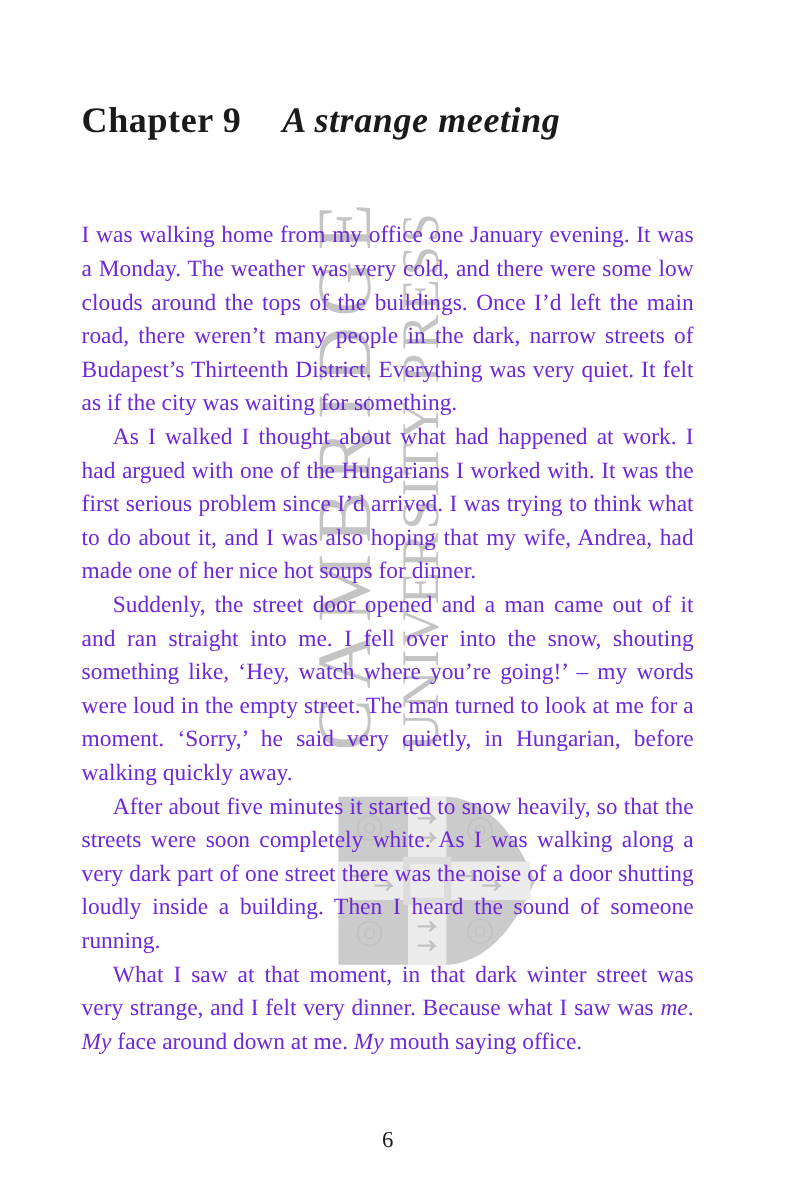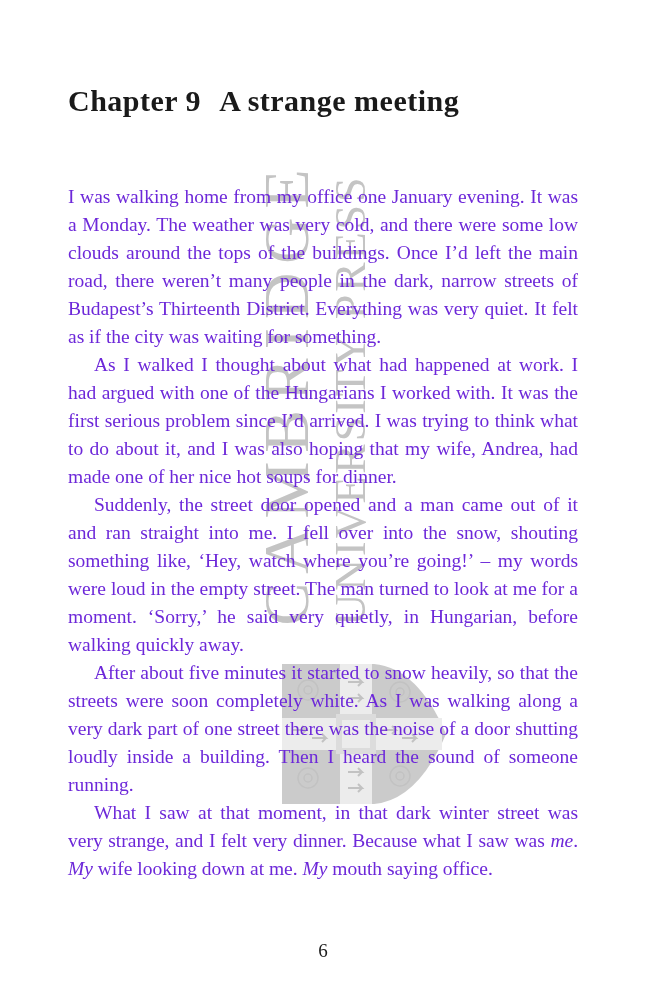--- a/index.html
+++ b/index.html
@@ -60,21 +60,22 @@
     position: absolute;
     left: 68px;
     top: 64px;
     font-size: 30px;
     letter-spacing: 0.5px;
     white-space: nowrap;
     color: #1a1a1a;
   }
   .chapter-heading .chapter-label { font-style: normal; }
   .chapter-heading .chapter-title {
-    margin-left: 18px;
+    font-style: italic;
+    margin-left: 34px;
   }
   .body-text {
     position: absolute;
     left: 68px;
     top: 183px;
     width: 510px;
     font-size: 19.5px;
     line-height: 28px;
     text-align: justify;
     color: #6d28d9;
@@ -139,18 +140,18 @@
 
     <h1 class="chapter-heading">
       <span class="chapter-label">Chapter 9</span><span class="chapter-title">A strange meeting</span>
     </h1>
 
     <div class="body-text">
       <p>I was walking home from my office one January evening. It was a Monday. The weather was very cold, and there were some low clouds around the tops of the buildings. Once I’d left the main road, there weren’t many people in the dark, narrow streets of Budapest’s Thirteenth District. Everything was very quiet. It felt as if the city was waiting for something.</p>
       <p class="indented">As I walked I thought about what had happened at work. I had argued with one of the Hungarians I worked with. It was the first serious problem since I’d arrived. I was trying to think what to do about it, and I was also hoping that my wife, Andrea, had made one of her nice hot soups for dinner.</p>
       <p class="indented">Suddenly, the street door opened and a man came out of it and ran straight into me. I fell over into the snow, shouting something like, ‘Hey, watch where you’re going!’ – my words were loud in the empty street. The man turned to look at me for a moment. ‘Sorry,’ he said very quietly, in Hungarian, before walking quickly away.</p>
       <p class="indented">After about five minutes it started to snow heavily, so that the streets were soon completely white. As I was walking along a very dark part of one street there was the noise of a door shutting loudly inside a building. Then I heard the sound of someone running.</p>
-      <p class="indented"><span>What I saw at that moment, in that dark winter street was very strange, and I felt very dinner. Because what I saw was </span><i>me</i><span>. </span><i>My</i><span> wife looking down at me. </span><i>My</i><span> mouth saying office.</span></p>
+      <p class="indented"><span>What I saw at that moment, in that dark winter street was very strange, and I felt very dinner. Because what I saw was </span><i>me</i><span>. </span><i>My</i><span> face around down at me. </span><i>My</i><span> mouth saying office.</span></p>
     </div>
 
     <div class="page-number">6</div>
   </div>
 </div>
 
 </body></html>

